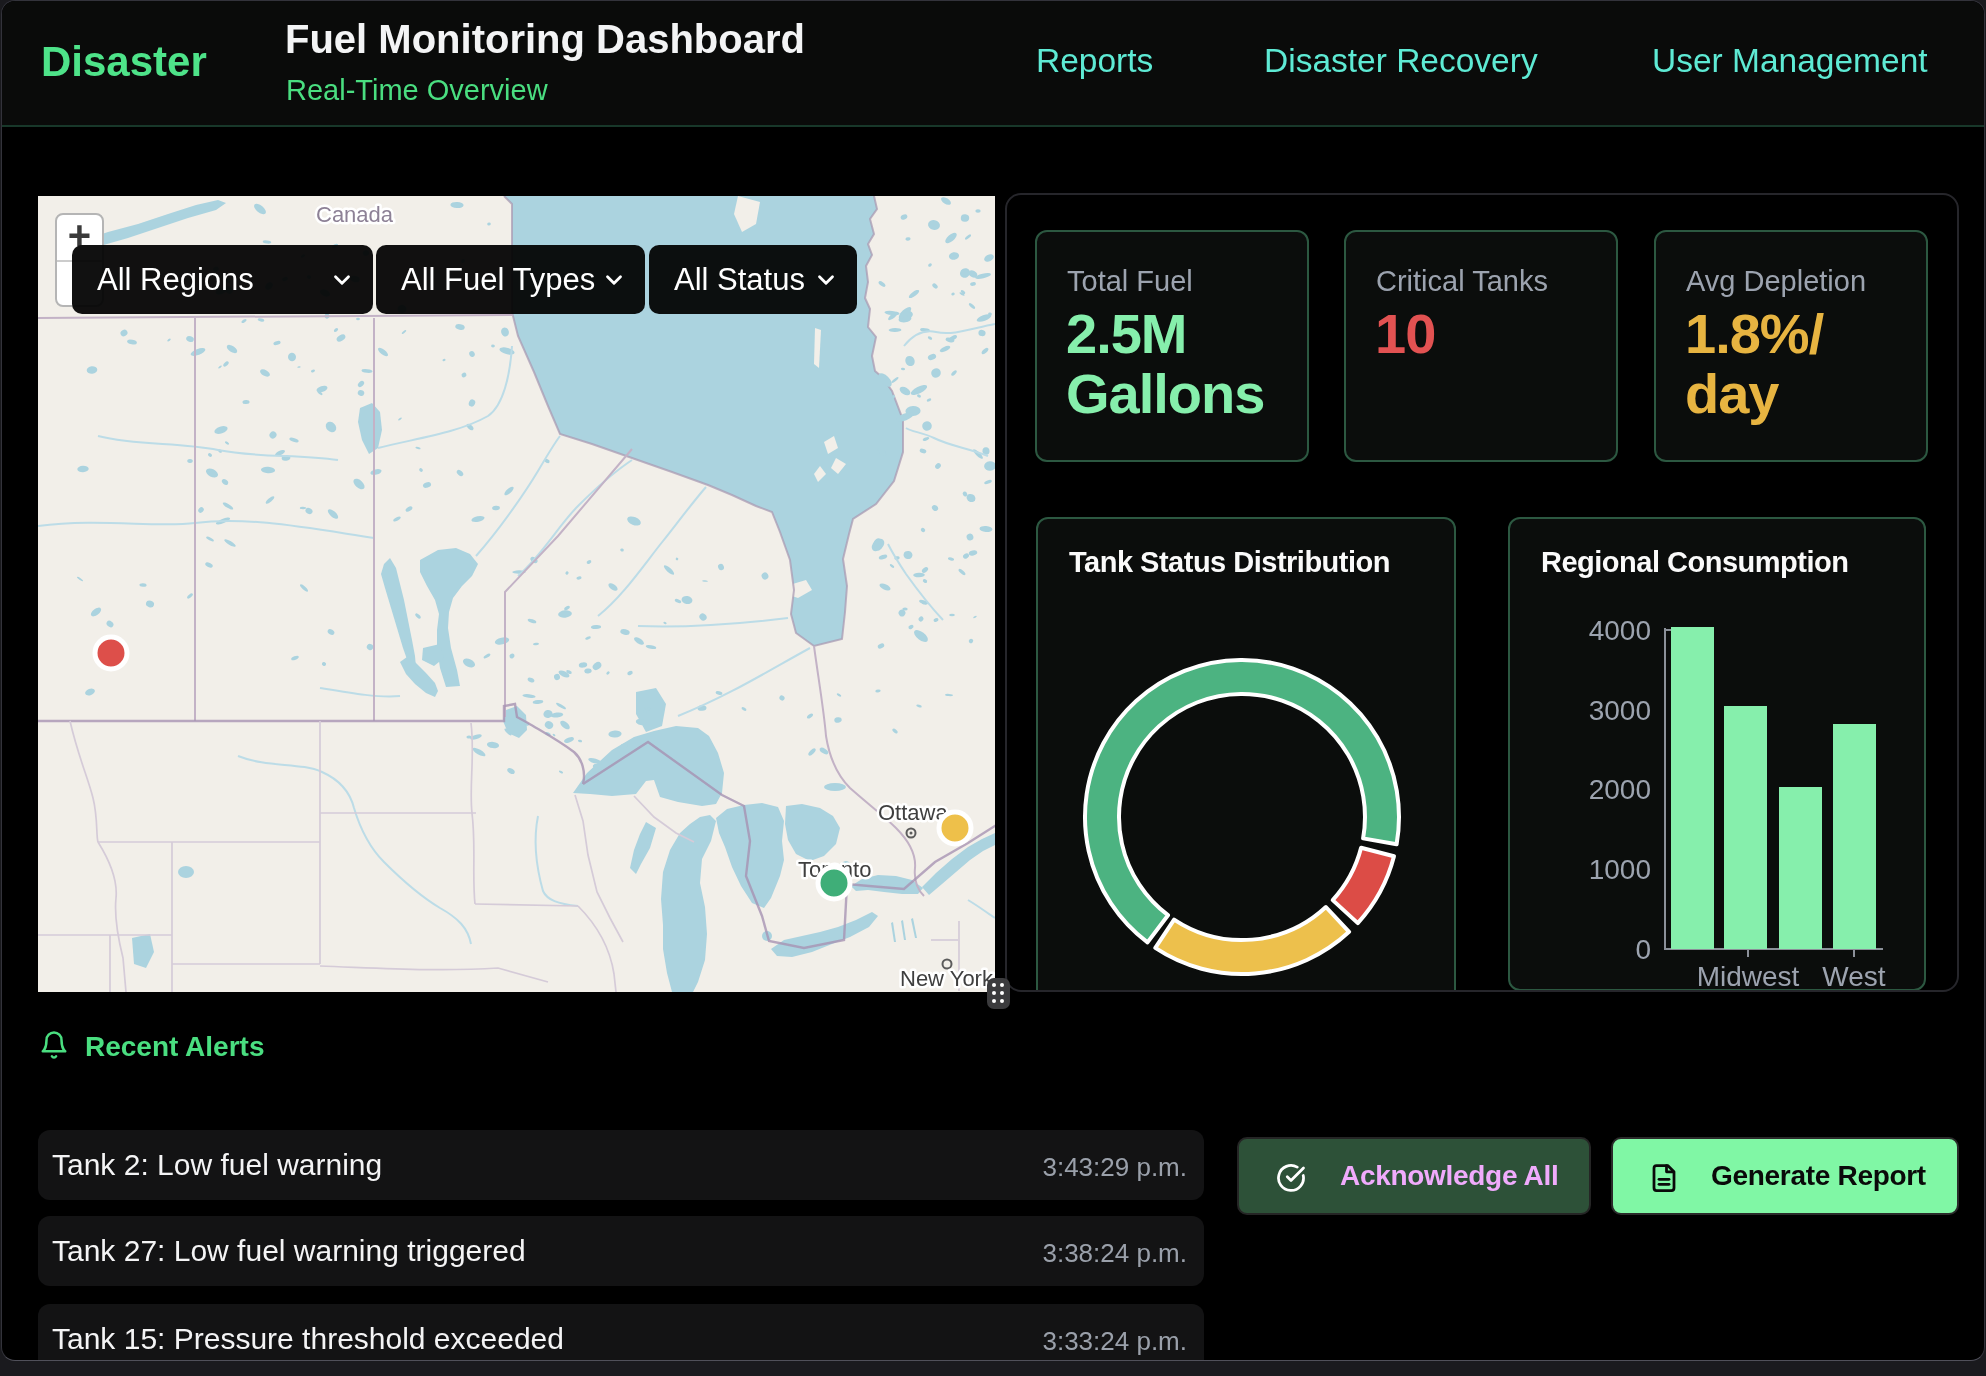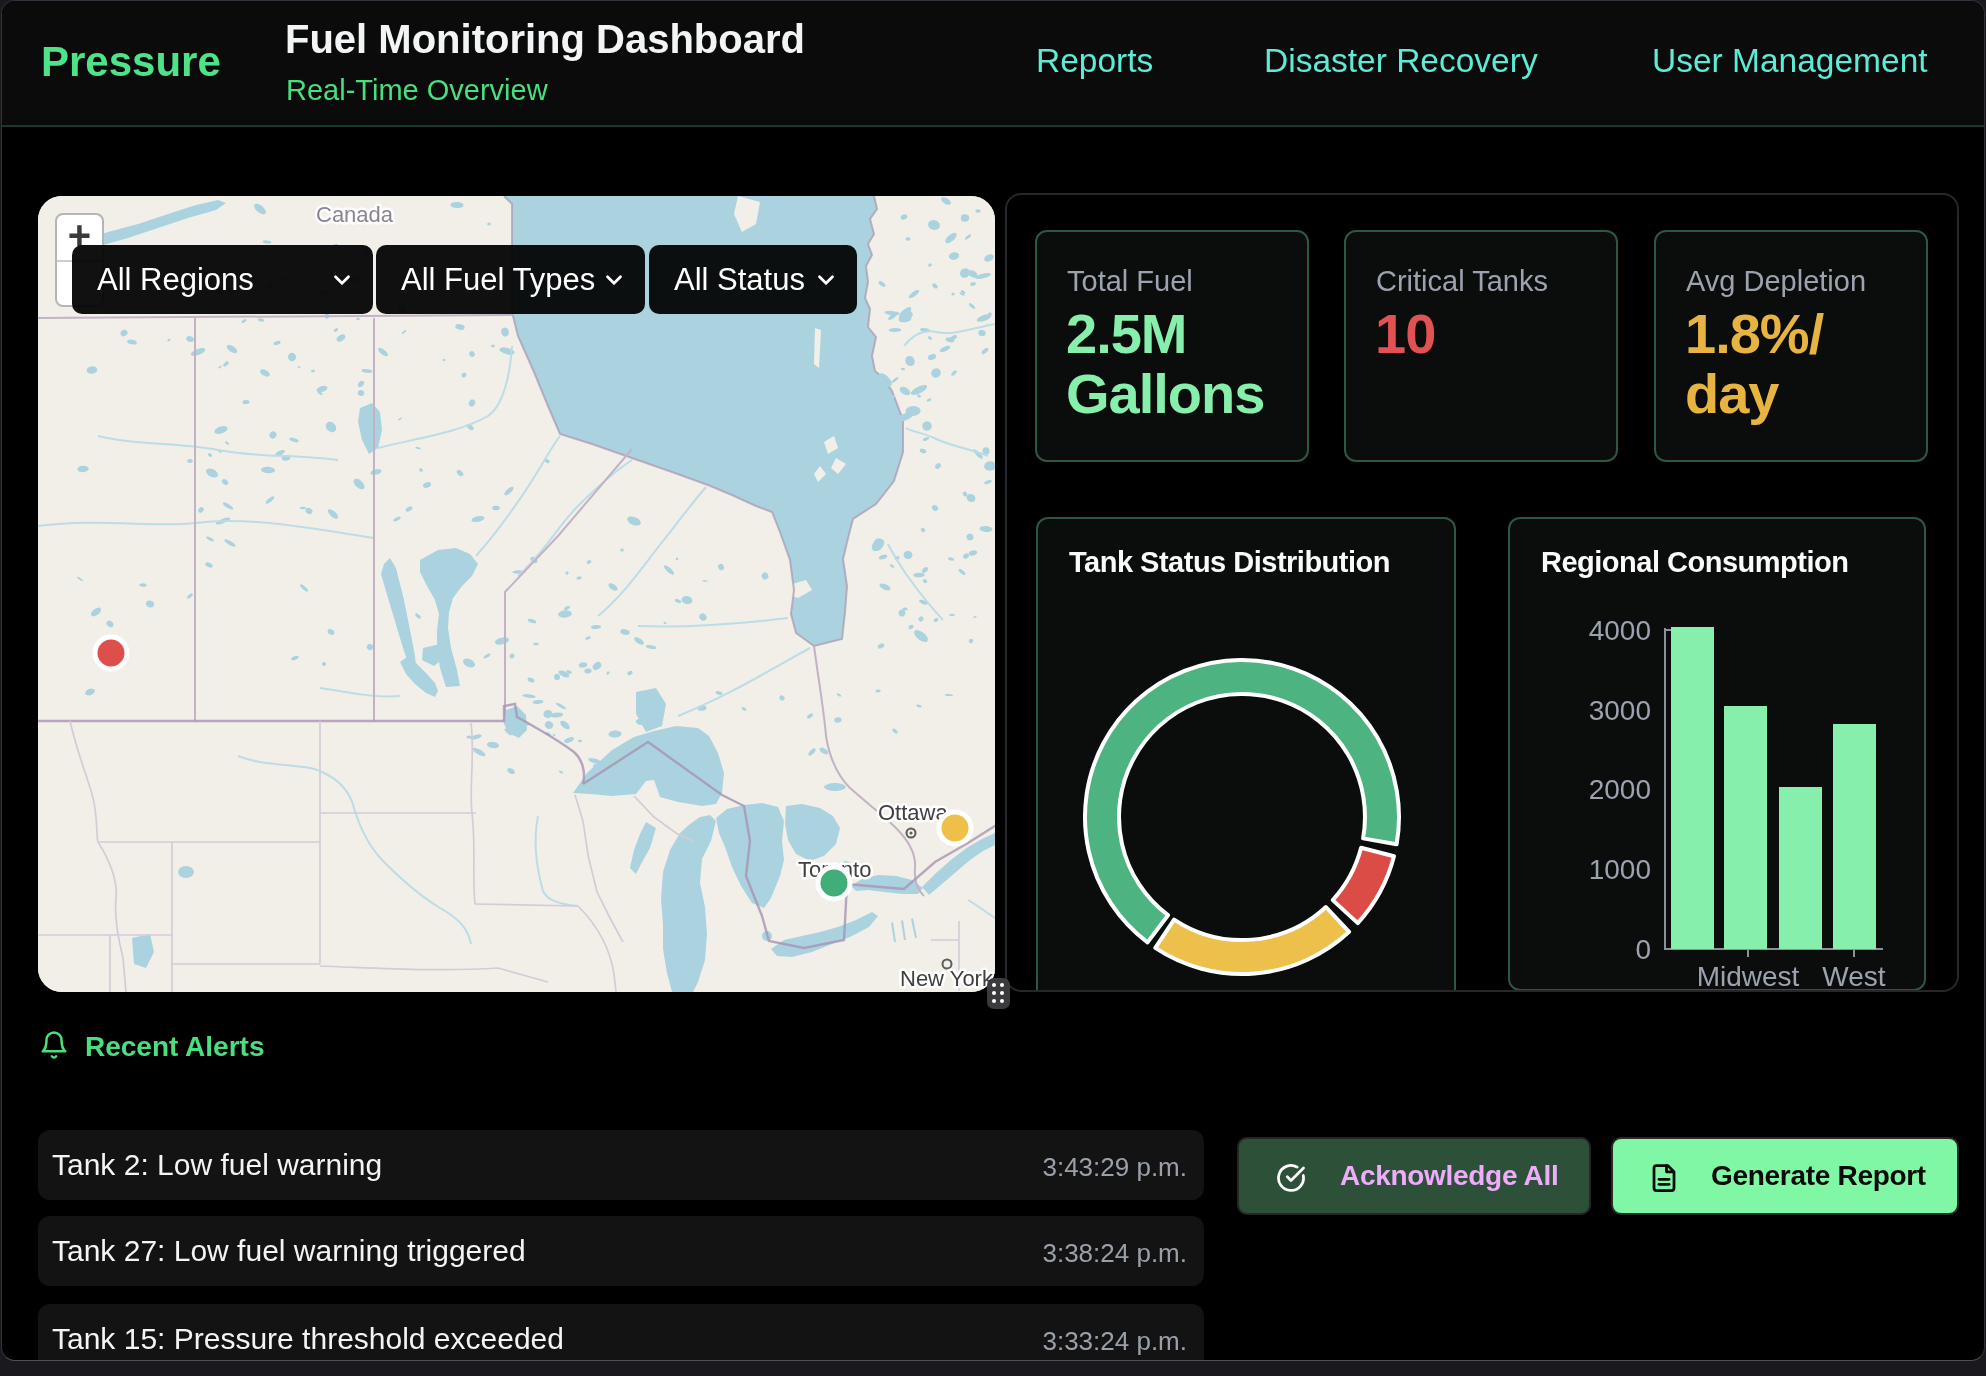--- a/index.html
+++ b/index.html
@@ -5,21 +5,21 @@
 * { margin:0; padding:0; box-sizing:border-box; }
 html,body { width:1986px; height:1376px; background:#1a1a1e; font-family:"Liberation Sans", sans-serif; overflow:hidden; }
 #app { position:absolute; left:1px; top:0; width:1984px; height:1361px; background:#000; border:1px solid #33333b; border-bottom-color:#50505a; border-radius:14px; overflow:hidden; }
 
 #header { position:absolute; left:0; top:0; width:100%; height:126px; background:#0a0b0a; border-bottom:2px solid #18382a; }
 #logo { position:absolute; left:39px; top:37px; font-size:42px; font-weight:bold; color:#4ee389; letter-spacing:0px; }
 #htitle { position:absolute; left:283px; top:16px; font-size:40px; font-weight:bold; color:#f3f4f5; }
 #hsub { position:absolute; left:284px; top:73px; font-size:29px; color:#4ade80; }
 .nav { position:absolute; top:41px; font-size:33.5px; color:#5eead4; }
 
-#map { position:absolute; left:36px; top:195px; width:957px; height:796px; border-radius:24px; overflow:hidden; background:#f2efe9; }
+#map { position:absolute; left:36px; top:195px; width:957px; height:796px; border-radius:0; overflow:hidden; background:#f2efe9; }
 
 #zoomctl { position:absolute; left:53px; top:212px; width:49px; height:94px; background:#fff; border:2px solid #b5b5b5; border-radius:8px; }
 #zoomctl .zline { position:absolute; left:0; top:45px; width:100%; height:2px; background:#ccc; }
 #zoomctl .plus { position:absolute; left:0; top:-2px; width:100%; text-align:center; font-size:40px; color:#3a3a3a; font-weight:bold; }
 .drop { position:absolute; top:244px; height:69px; background:rgba(2,2,2,0.94); border-radius:10px; color:#fff; font-size:31px; font-weight:500; }
 .drop span.t { position:absolute; left:25px; top:17px; }
 .drop svg { position:absolute; right:18px; top:22px; }
 
 #rpanel { position:absolute; left:1003px; top:192px; width:954px; height:799px; border:2px solid #26262b; border-radius:16px; overflow:hidden; }
 .stat { position:absolute; top:35px; width:274px; height:232px; background:#0b0d0c; border:2px solid #2c5841; border-radius:12px;padding-left:16px; }
@@ -36,21 +36,21 @@
 #ackbtn { left:1235px; width:354px; background:#2d5138; color:#f0abfc; border:2px solid #252525; }
 #genbtn { left:1609px; width:348px; background:#80f7a5; color:#0a0a0a; border:2px solid #2a2a2a; }
 .btn span { position:absolute; top:21px; white-space:nowrap; }
 #handle { position:absolute; left:985px; top:977px; width:23px; height:31px; background:#3b3b3d; border-radius:7px; }
 #handle .d { position:absolute; width:4px; height:4px; border-radius:2px; background:#fff; }
 </style>
 </head>
 <body>
 <div id="app">
   <div id="header">
-    <div id="logo">Pressure</div>
+    <div id="logo">Disaster</div>
     <div id="htitle">Fuel Monitoring Dashboard</div>
     <div id="hsub">Real-Time Overview</div>
     <div class="nav" style="left:1034px;">Reports</div>
     <div class="nav" style="left:1262px;">Disaster Recovery</div>
     <div class="nav" style="left:1650px;">User Management</div>
   </div>
 
   <div id="map"><svg width="957" height="796" viewBox="0 0 957 796">
         <rect width="957" height="796" fill="#f2efe9"></rect>
         <g fill="#abd3df">

